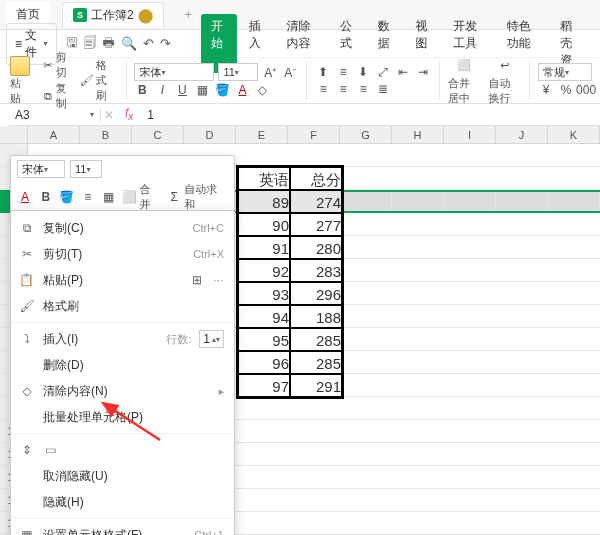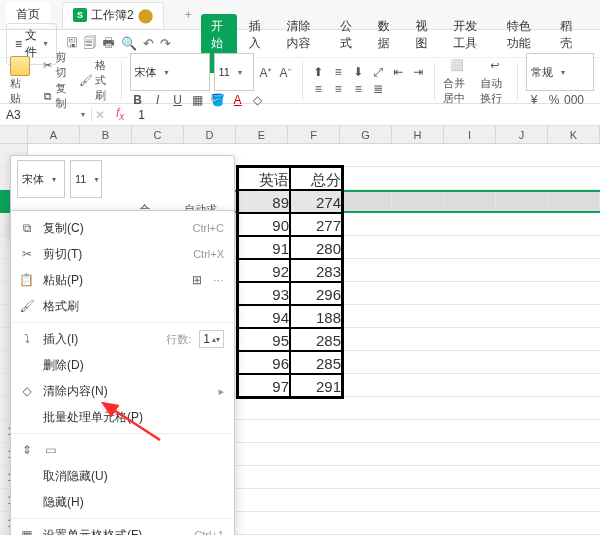--- a/index.html
+++ b/index.html
@@ -23,28 +23,28 @@
   .rtab { padding: 4px 10px; border-radius: 3px; }
   .rtab.active { background: #0aa35a; color: #fff; }
 
   
   .toolbar { height: 46px; background: #fff; border-bottom: 1px solid #e0e0e0; display: flex; align-items: center; padding: 2px 6px; gap: 8px; }
   .tool-group { display: flex; flex-direction: column; gap: 1px; }
   .tool-row { display: flex; align-items: center; gap: 4px; }
   .paste-btn { display: flex; flex-direction: column; align-items: center; gap: 0; padding: 2px 4px; }
   .paste-icon { width: 20px; height: 20px; border: 1px solid #c0a050; border-radius: 2px; background: linear-gradient(#ffeaa0,#ffd060); position: relative; }
   .tiny { font-size: 11px; color: #555; display: flex; align-items: center; gap: 2px; }
-  .combo { border: 1px solid #ccc; padding: 18px 4px; font-size: 11px; background: #fff; display: flex; align-items: center; gap: 8px; height: 18px; }
+  .combo { border: 1px solid #ccc; padding: 8px 4px; font-size: 11px; background: #fff; display: flex; align-items: center; gap: 0; height: 18px; }
   .sep { width: 1px; height: 38px; background: #e6e6e6; }
   .ico { width: 16px; height: 16px; display: inline-flex; align-items: center; justify-content: center; color: #555; }
   .btncol { display: flex; flex-direction: column; align-items: center; font-size: 11px; color: #555; gap: 0; }
   .btncol .ico { width: 20px; height: 20px; }
 
   
-  .fbar { height: 22px; border-bottom: 1px solid #e0e0e0; display: flex; align-items: center; }
+  .fbar { height: 22px; border-bottom: 1px solid #e0e0e0; display: flex; align-items: center; margin-left: 9px; }
   .namebox { width: 92px; border-right: 1px solid #e0e0e0; padding: 0 6px; display: flex; align-items: center; justify-content: space-between; }
   .fx { padding: 0 8px; color: #ec4899; font-style: italic; }
   .fval { padding: 0 6px; }
   .colheads { display: flex; height: 18px; border-bottom: 1px solid #d6d6d6; background: #efefef; }
   .corner { width: 28px; border-right: 1px solid #d6d6d6; }
   .ch { width: 52px; border-right: 1px solid #d6d6d6; text-align: center; font-size: 11px; color: #555; line-height: 18px; }
 
   
   .minitb { position: absolute; left: 10px; top: 155px; width: 225px; background: #fff; border: 1px solid #ccc; box-shadow: 0 2px 8px rgba(0,0,0,.15); padding: 4px 6px; border-radius: 3px; z-index: 5; display: flex; flex-direction: column; gap: 4px; }
   .minitb .row { display: flex; align-items: center; gap: 5px; }
@@ -192,21 +192,21 @@
   <div class="btncol">
     <span class="ico">⬜</span>
     <span>合并居中</span>
   </div>
   <div class="btncol">
     <span class="ico">↩</span>
     <span>自动换行</span>
   </div>
   <div class="sep"></div>
   <div class="tool-group">
-    <div class="combo" style="width:68px">
+    <div class="combo" style="width:54px">
         <span>常规</span>
         <span class="tri">▾</span>
       </div>
     <div class="tool-row">
       <span class="ico">¥</span>
       <span class="ico">%</span>
       <span class="ico">000</span>
     </div>
   </div>
 </div>

